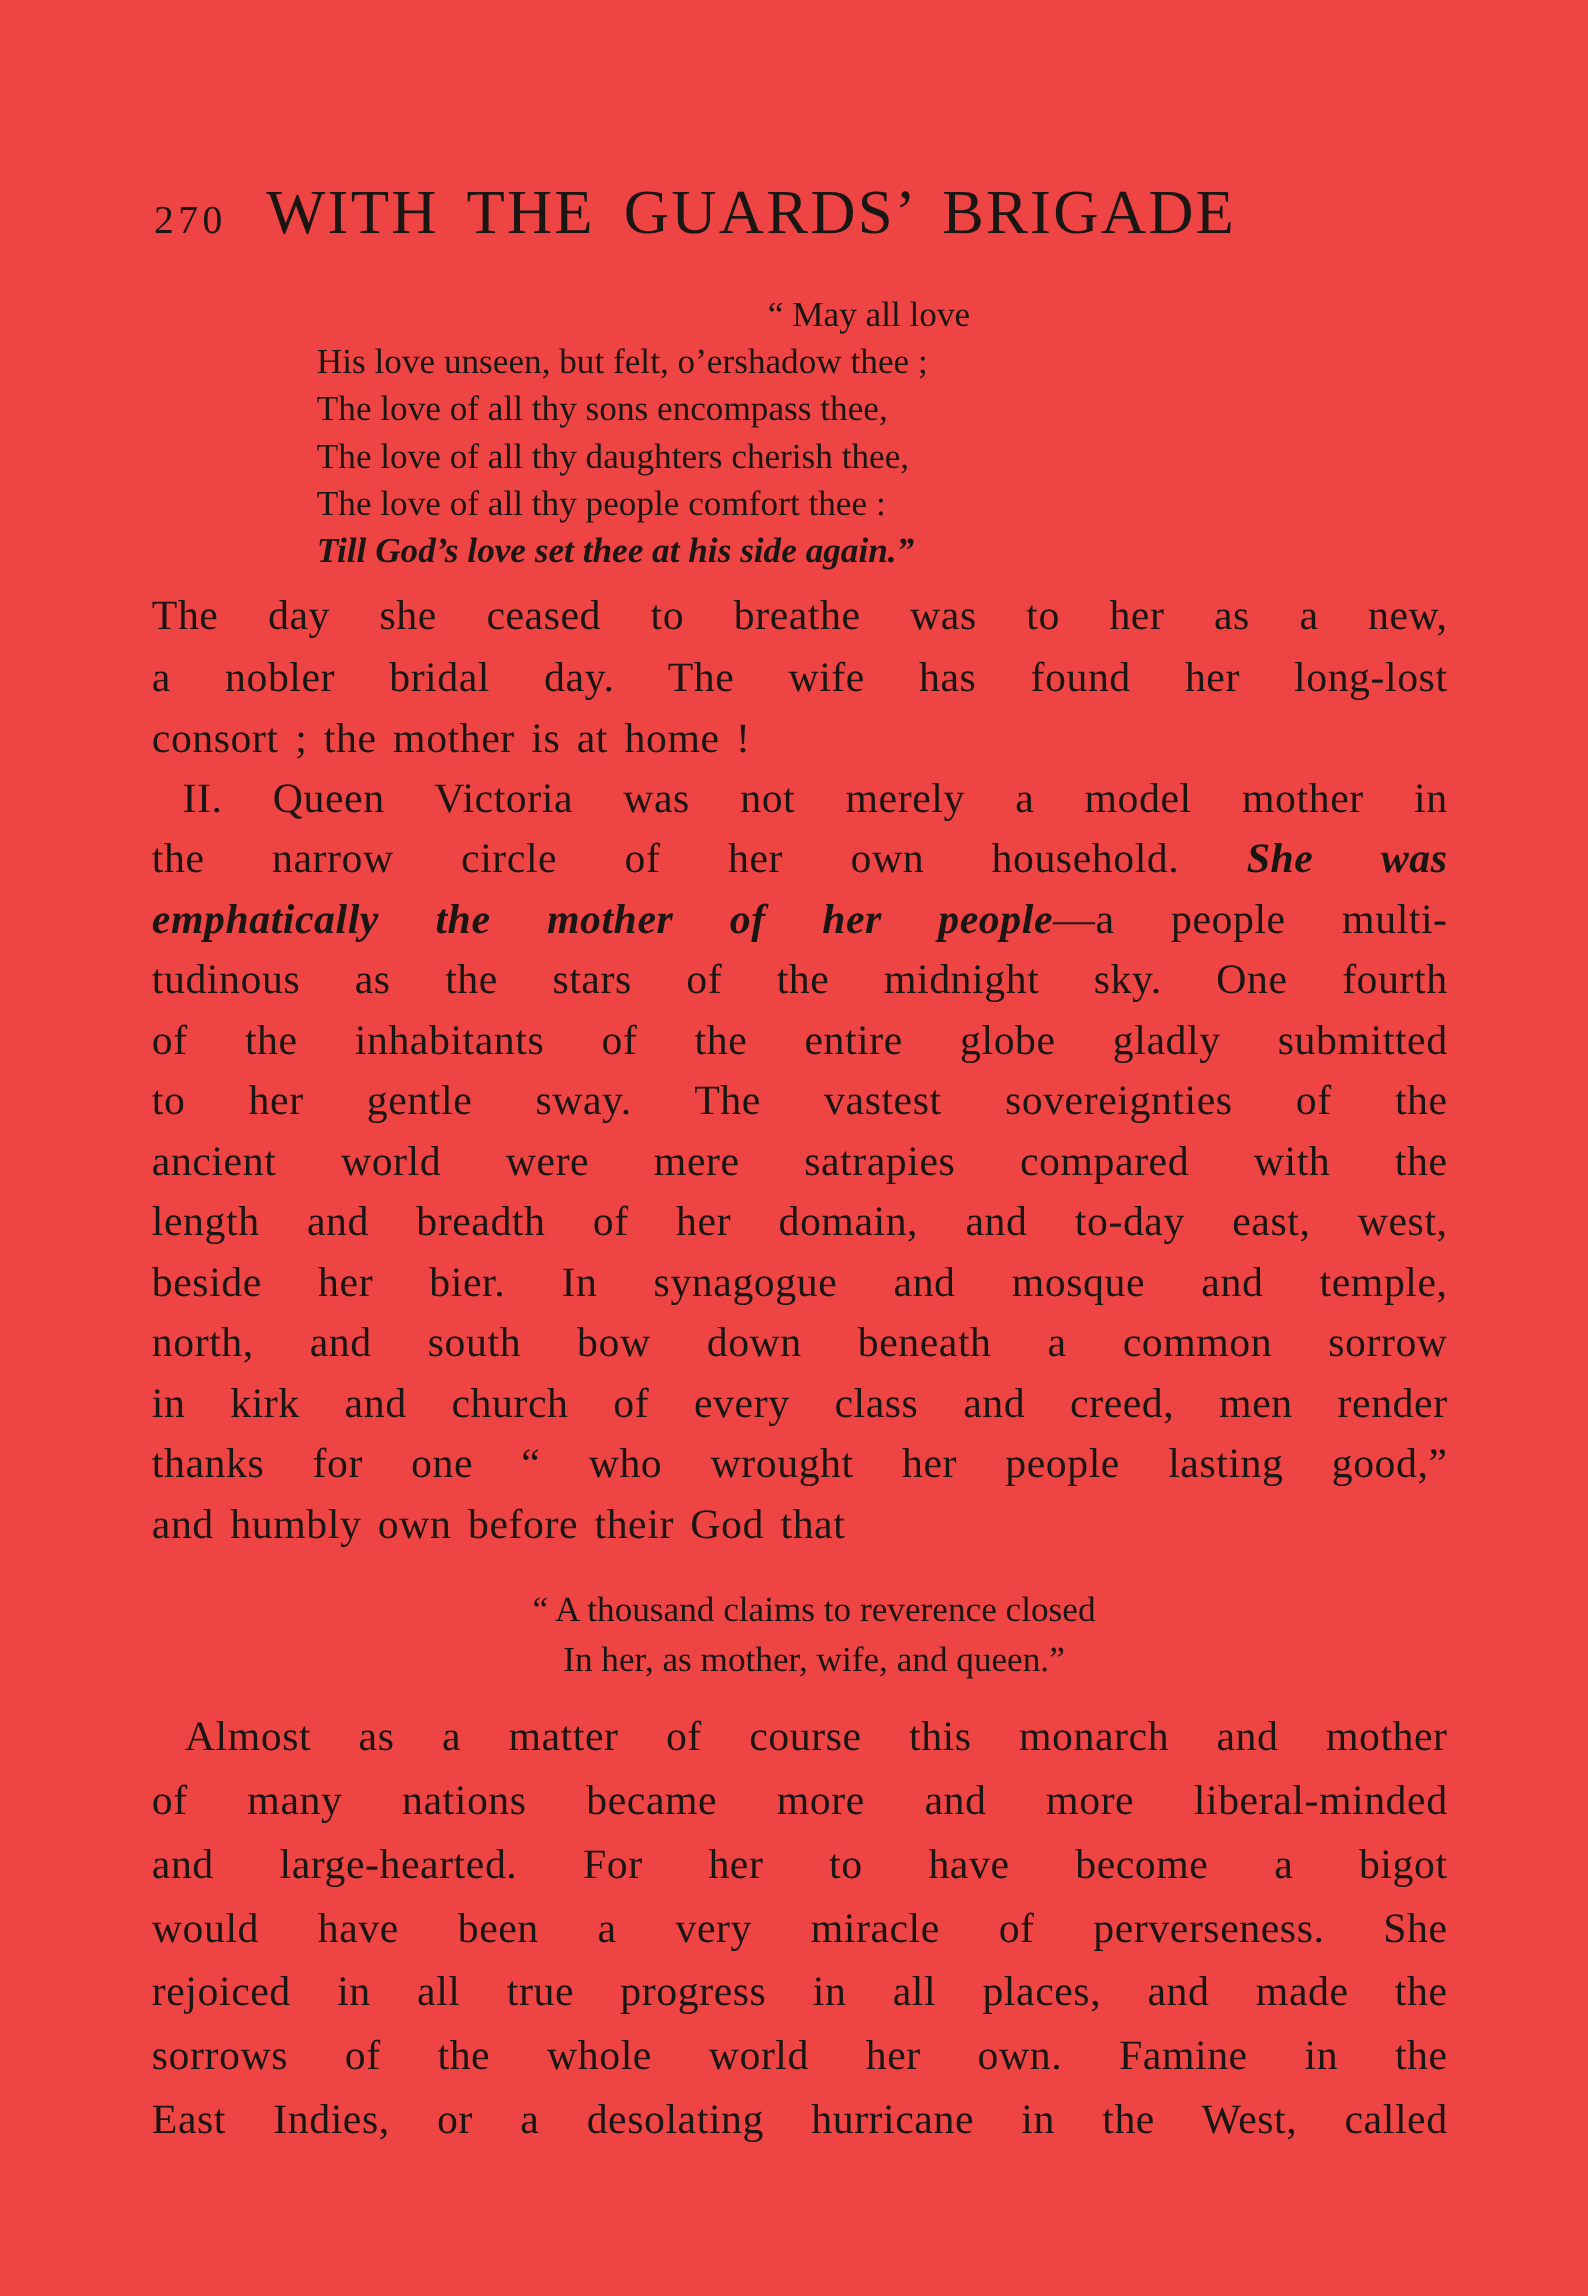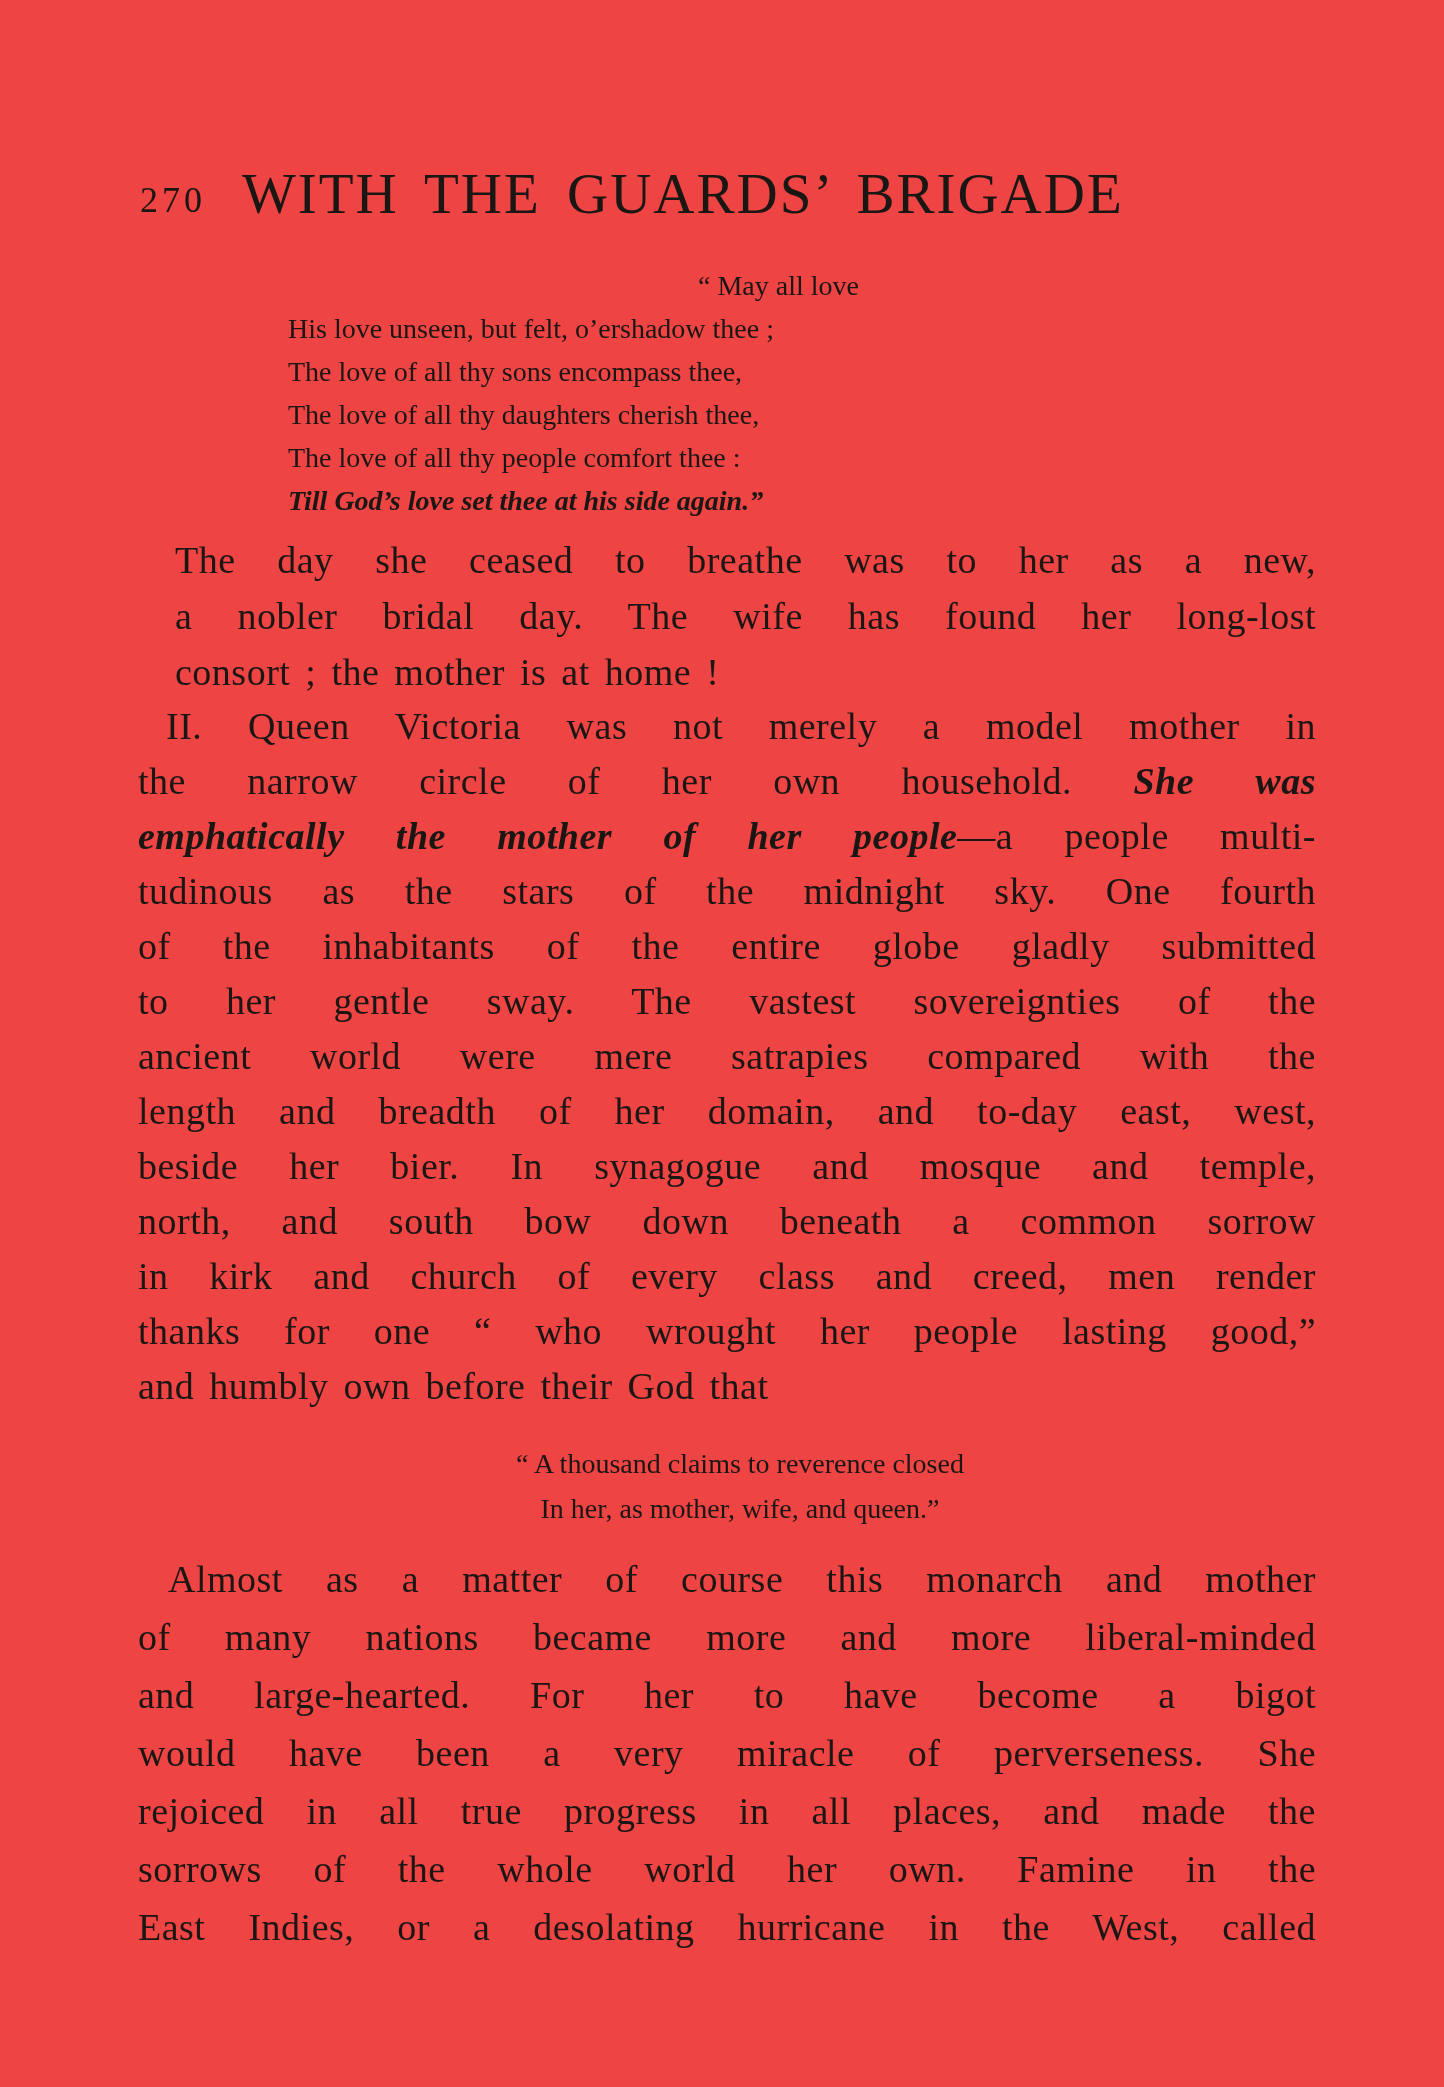--- a/index.html
+++ b/index.html
@@ -35,21 +35,21 @@
     letter-spacing: 2px;
     word-spacing: 10px;
     white-space: nowrap;
     text-align: right;
   }
   .block { position: absolute; }
   .line { white-space: normal; }
   .it { font-style: italic; font-weight: bold; }
 
   
-  .poem { font-size: 28px; }
+  .poem { font-size: 32px; }
   .poem .line { height: 43px; line-height: 43px; white-space: nowrap; }
   .poem1 { left: 288px; top: 264px; width: 760px; }
   .poem2 {
     left: 123px; top: 1441px; width: 1122px;
     padding-left: 56px; text-align: center;
   }
   .poem2 .line { height: 45px; line-height: 45px; }
 
   
   .body {
@@ -60,21 +60,21 @@
   }
   .body .line {
     text-align: justify;
     text-align-last: justify;
   }
   .body .line.last {
     text-align-last: left;
     word-spacing: 5px;
   }
   .p1 { top: 532px; }
-  .p1 .line { height: 56px; line-height: 56px; margin-left: 37px; }
+  .p1 .line { height: 56px; line-height: 56px; }
   .p2 { top: 699px; }
   .p2 .line { height: 55px; line-height: 55px; }
   .p3 { top: 1550px; }
   .p3 .line { height: 58px; line-height: 58px; }
 </style>
 </head>
 <body>
 
 <div class="page">
   <div class="pagenum">270</div>

